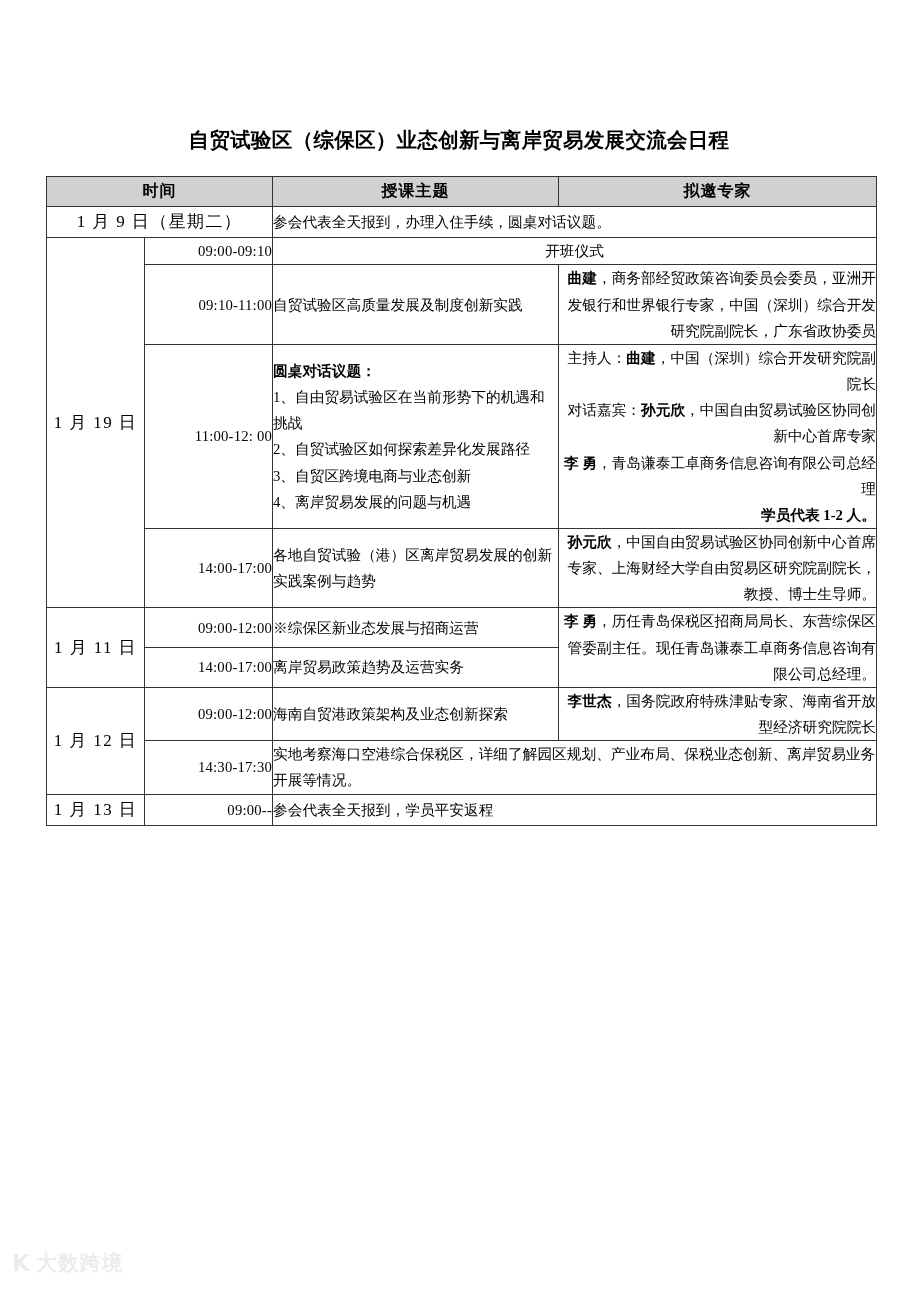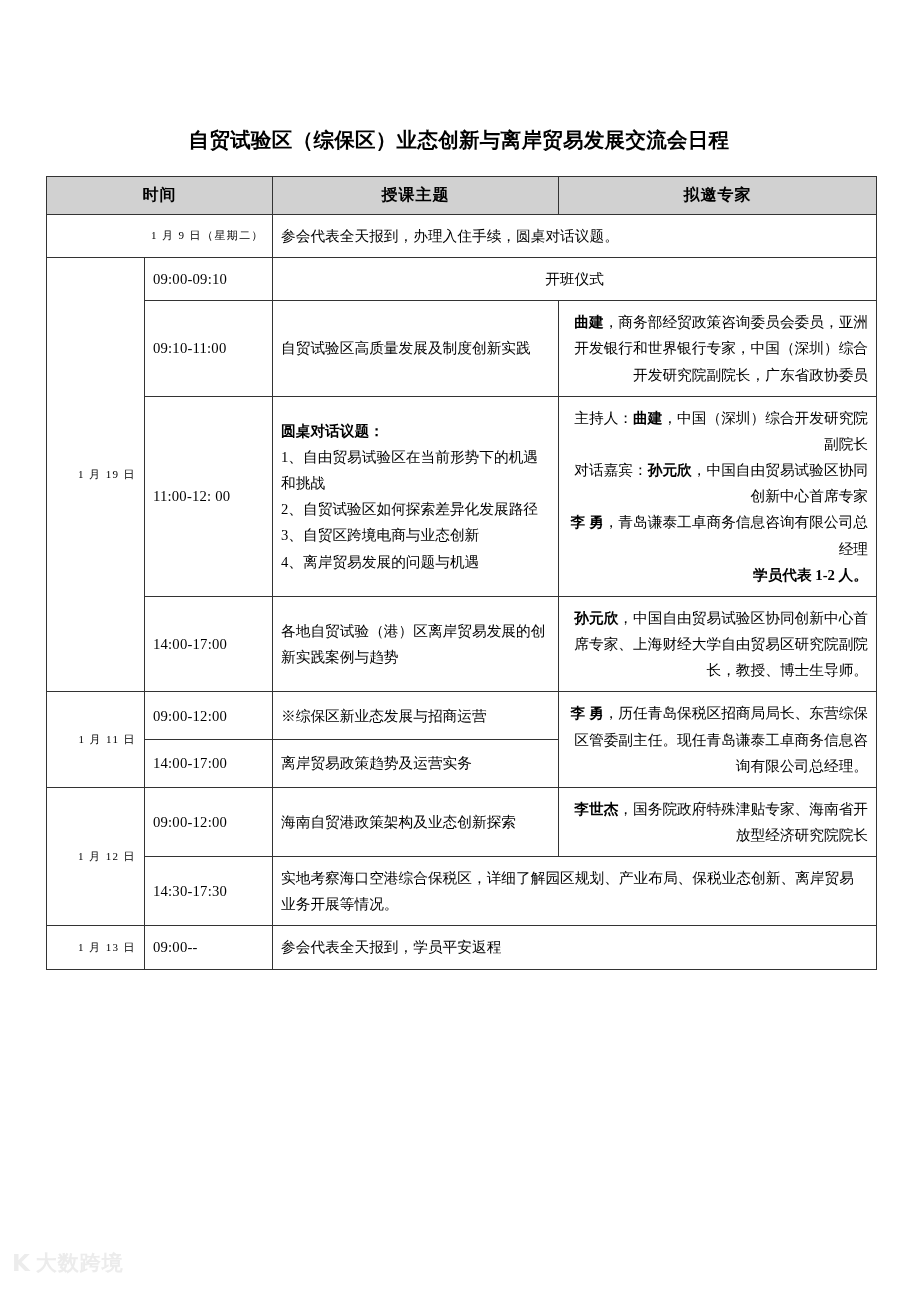--- a/index.html
+++ b/index.html
@@ -28,49 +28,49 @@
 
   .sched-table {
     position: absolute;
     left: 46px; top: 176px;
     width: 830px;
     border-collapse: collapse;
     table-layout: fixed;
   }
   .sched-table td, .sched-table th {
     border: 1px solid #333;
-    padding: 8px;
+    padding: 0;
     vertical-align: middle;
     font-weight: normal;
     color: #000;
   }
 
   .hdr td {
     background: #d1d1d1;
     text-align: center;
     font-size: 16px;
     font-weight: bold;
     height: 30px;
     letter-spacing: 1px;
   }
 
   .cell {
     padding: 7px 9px;
     font-size: 14.7px;
     line-height: 1.78;
   }
   .cell-date {
-    text-align: right;
+    text-align: center;
     padding-left: 8px;
-    font-size: 11px;
+    font-size: 17px;
     letter-spacing: 1.4px;
     white-space: nowrap;
   }
   .cell-time {
-    text-align: left;
+    text-align: right;
     padding-left: 10px;
     font-size: 14.7px;
     white-space: nowrap;
     letter-spacing: 0.2px;
   }
   .cell-center { text-align: center; }
   .cell-topic { text-align: left; }
   .cell-expert { text-align: right; }
 
   .b { font-weight: bold; }

